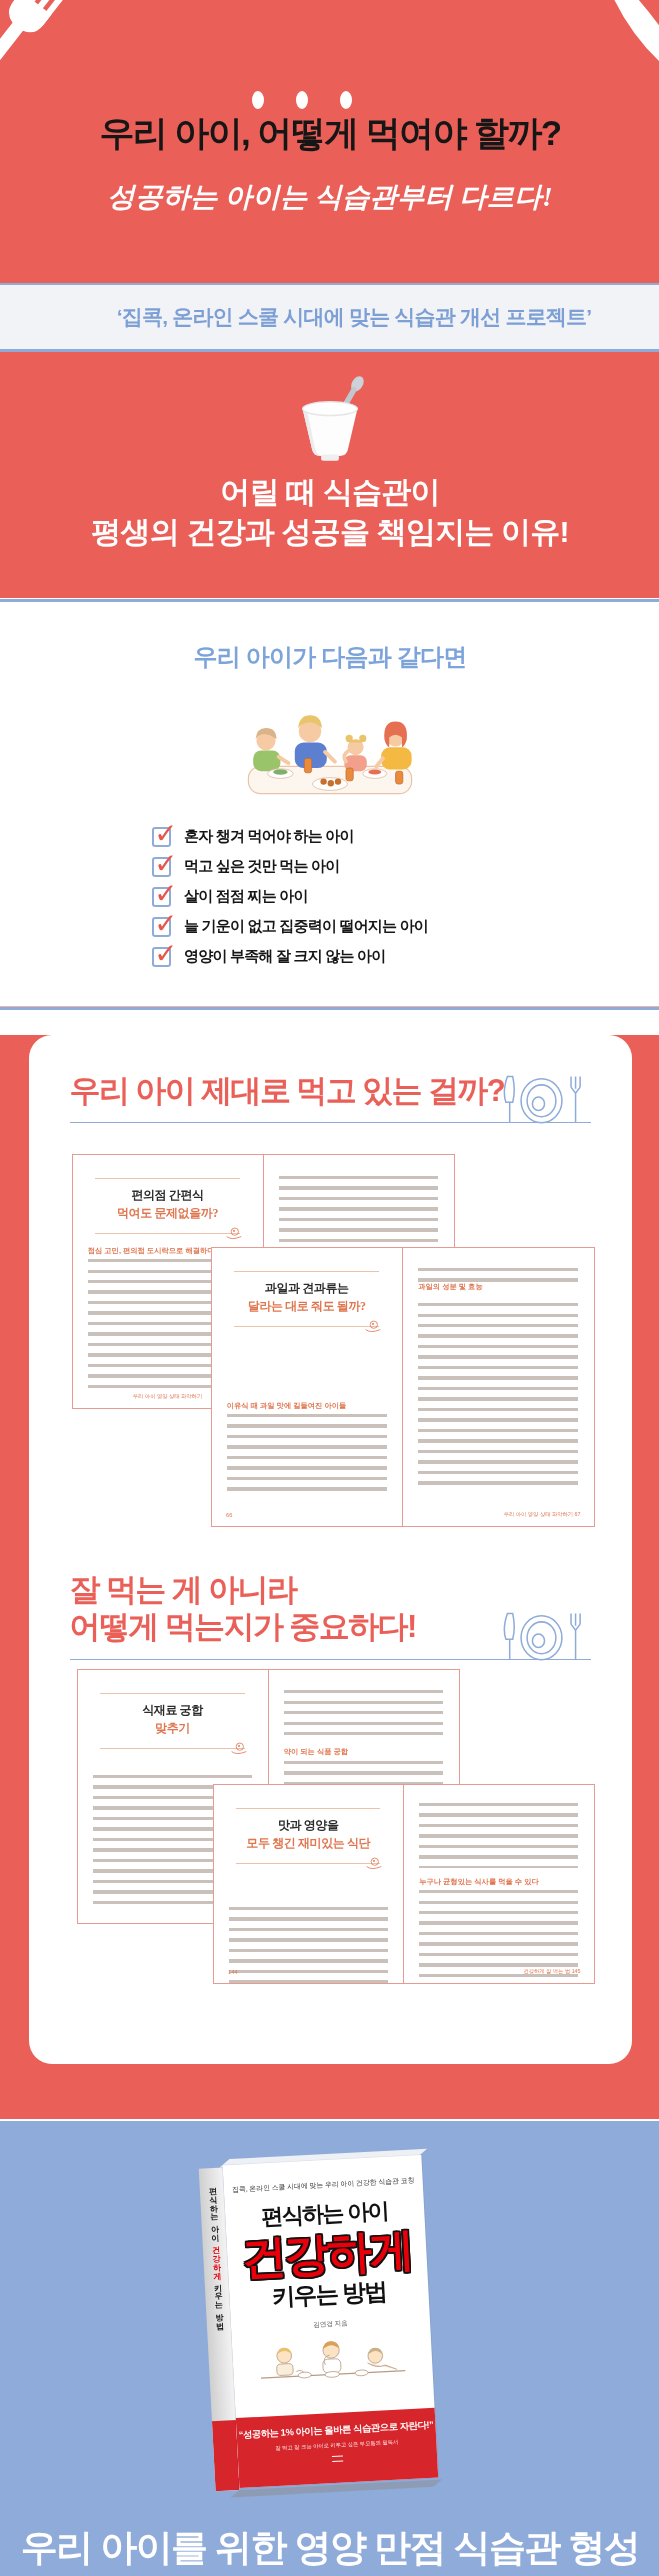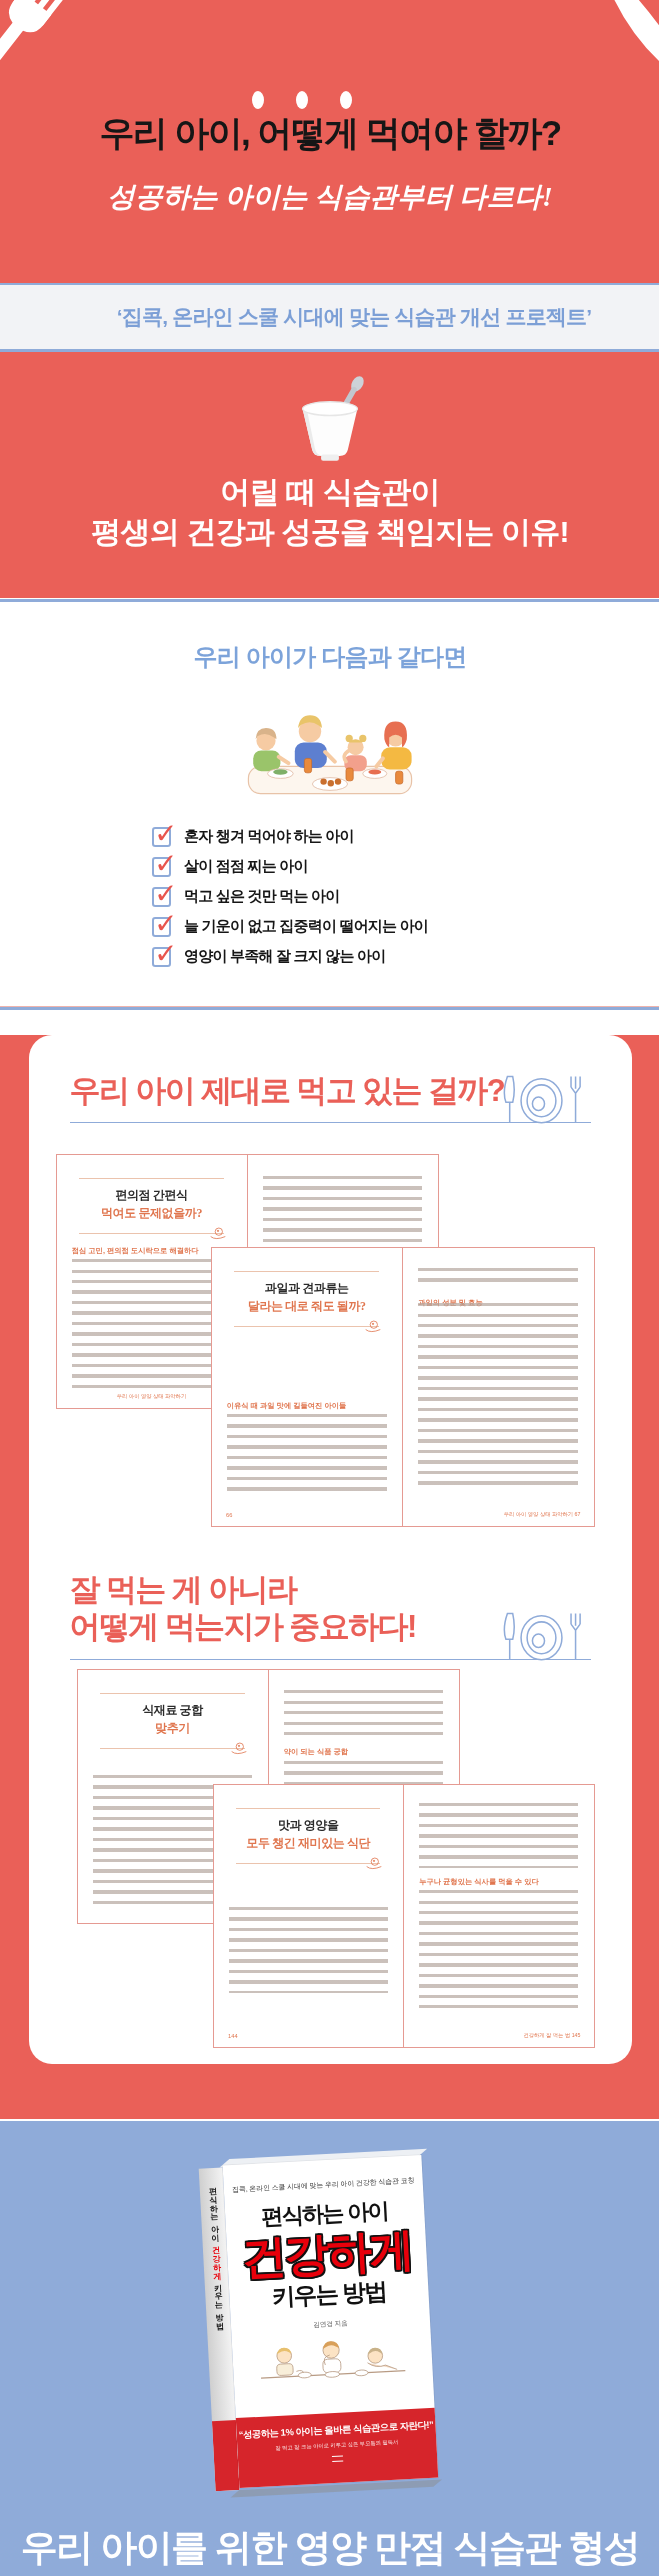--- a/index.html
+++ b/index.html
@@ -186,25 +186,25 @@
       <rect x="160" y="96" width="9" height="16" rx="3" fill="#E98A3C" stroke="#C96F2E"></rect>
       <rect x="222" y="100" width="9" height="16" rx="3" fill="#E98A3C" stroke="#C96F2E"></rect>
     </svg>
     <div class="check-list">
       <div class="check-row">
         <span class="chk"></span>
         <span class="check-label">혼자 챙겨 먹어야 하는 아이</span>
       </div>
       <div class="check-row">
         <span class="chk"></span>
+        <span class="check-label">먹고 싶은 것만 먹는 아이</span>
+      </div>
+      <div class="check-row">
+        <span class="chk"></span>
         <span class="check-label">살이 점점 찌는 아이</span>
-      </div>
-      <div class="check-row">
-        <span class="chk"></span>
-        <span class="check-label">먹고 싶은 것만 먹는 아이</span>
       </div>
       <div class="check-row">
         <span class="chk"></span>
         <span class="check-label">늘 기운이 없고 집중력이 떨어지는 아이</span>
       </div>
       <div class="check-row">
         <span class="chk"></span>
         <span class="check-label">영양이 부족해 잘 크지 않는 아이</span>
       </div>
     </div>
@@ -224,21 +224,21 @@
           <ellipse cx="65" cy="38" rx="27" ry="29"></ellipse>
             <ellipse cx="65" cy="38" rx="19" ry="21"></ellipse>
             <ellipse cx="61" cy="42" rx="8" ry="9"></ellipse>
           <path d="M104 6 V20 M110 6 V22 M116 6 V20"></path>
             <path d="M104 20 q6 8 6 8 V66 M116 20 q-6 8 -6 8"></path>
         </svg>
       </div>
 
       <div class="collage">
 
-        <div class="spread" style="left:27px;top:0;width:383px;height:255px;">
+        <div class="spread" style="left:43px;top:0;width:383px;height:255px;">
           <div class="pg">
             <div class="headblock">
               <div class="hb1">편의점 간편식</div>
               <div class="hb2">먹여도 문제없을까?</div>
               <svg class="hb-doodle" width="18" height="13.8" viewBox="0 0 22 17" fill="none" stroke="#E0764F">
                 <circle cx="12" cy="7" r="4.5"></circle>
                   <circle cx="11" cy="6" r="0.8" fill="#E0764F"></circle>
                   <path d="M2 13 q6 5 18 0"></path>
               </svg>
             </div>
@@ -261,21 +261,21 @@
                   <circle cx="11" cy="6" r="0.8" fill="#E0764F"></circle>
                   <path d="M2 13 q6 5 18 0"></path>
               </svg>
             </div>
             <div class="subhead" style="top:153px;">이유식 때 과일 맛에 길들여진 아이들</div>
             <div class="lines" style="top:166px;height:81px;"></div>
             <div class="pgno">66</div>
           </div>
           <div class="pg">
             <div class="lines" style="top:19.5px;height:16px;"></div>
-            <div class="subhead" style="top:50px;">과일의 성분 및 효능</div>
+            <div class="subhead" style="top:34px;">과일의 성분 및 효능</div>
             <div class="lines" style="top:55px;height:186px;"></div>
             <div class="pfoot r">우리 아이 영양 상태 파악하기 67</div>
           </div>
         </div>
       </div>
 
       <div class="sec-title" style="margin-top:44px;">잘 먹는 게 아니라</div>
       <div class="sec-title">어떻게 먹는지가 중요하다!</div>
       <div class="title-rule">
         <svg width="99" height="53" viewBox="0 0 130 70" fill="none" stroke="#8FABD9" stroke-width="2">
@@ -304,21 +304,21 @@
             </div>
             <div class="lines" style="top:105px;height:130px;"></div>
           </div>
           <div class="pg">
             <div class="lines" style="top:19.5px;height:45px;"></div>
             <div class="subhead" style="top:77px;">약이 되는 식품 궁합</div>
             <div class="lines" style="top:91px;height:146px;"></div>
           </div>
         </div>
 
-        <div class="spread" style="left:184px;top:115px;width:382px;height:264px;z-index:2;">
+        <div class="spread" style="left:184px;top:115px;width:382px;height:200px;z-index:2;">
           <div class="pg">
             <div class="headblock">
               <div class="hb1">맛과 영양을</div>
               <div class="hb2">모두 챙긴 재미있는 식단</div>
               <svg class="hb-doodle" width="18" height="13.8" viewBox="0 0 22 17" fill="none" stroke="#E0764F">
                 <circle cx="12" cy="7" r="4.5"></circle>
                   <circle cx="11" cy="6" r="0.8" fill="#E0764F"></circle>
                   <path d="M2 13 q6 5 18 0"></path>
               </svg>
             </div>

